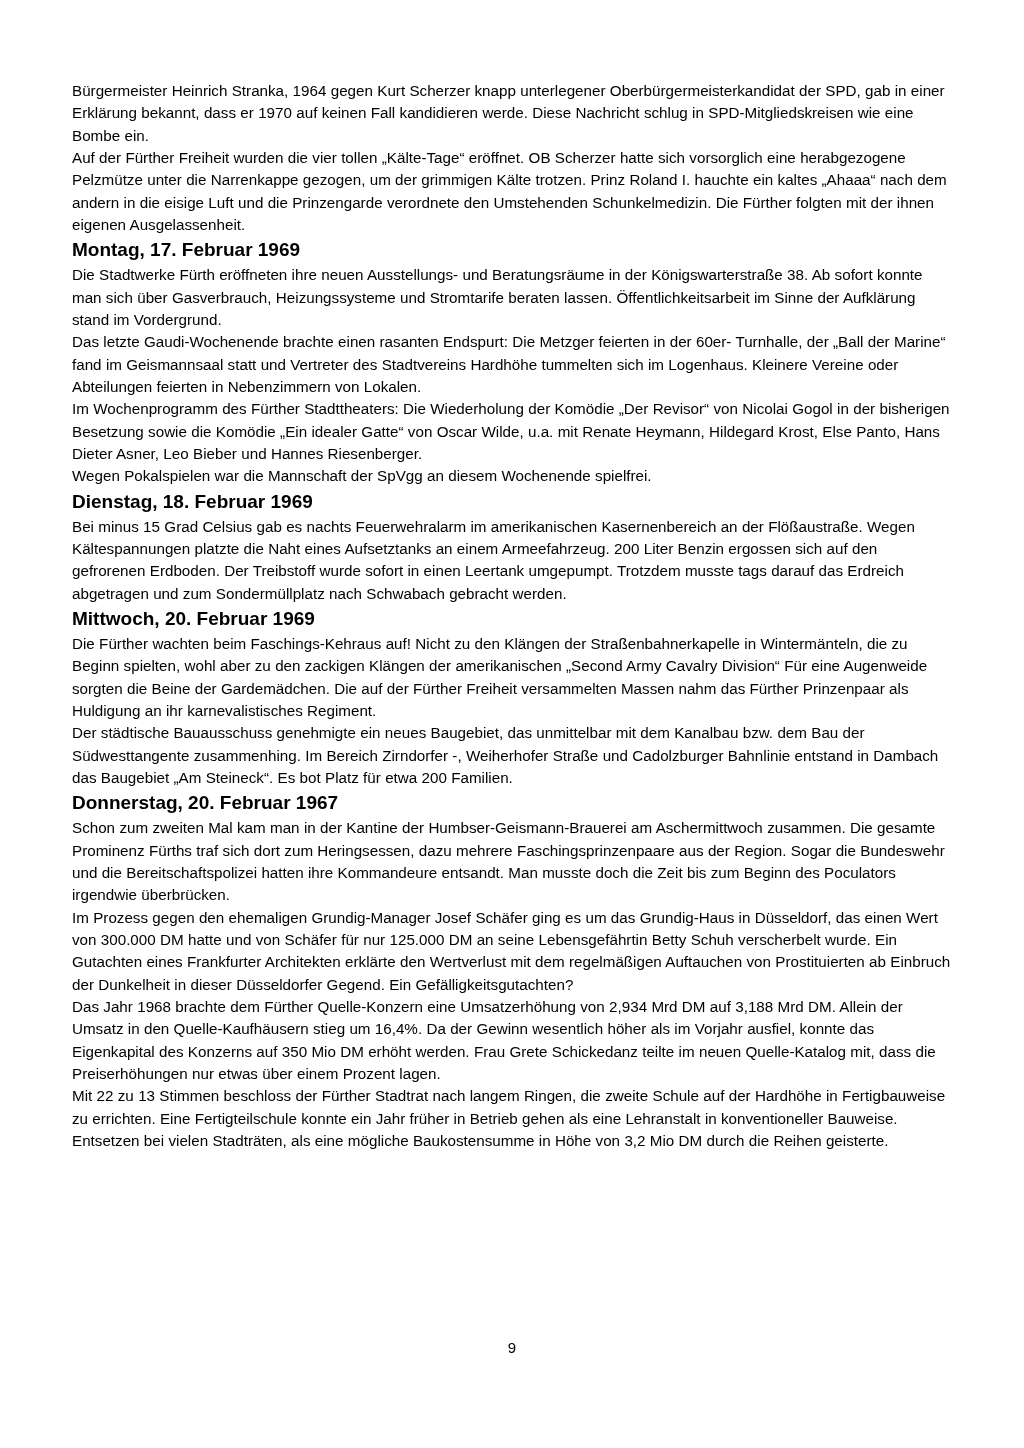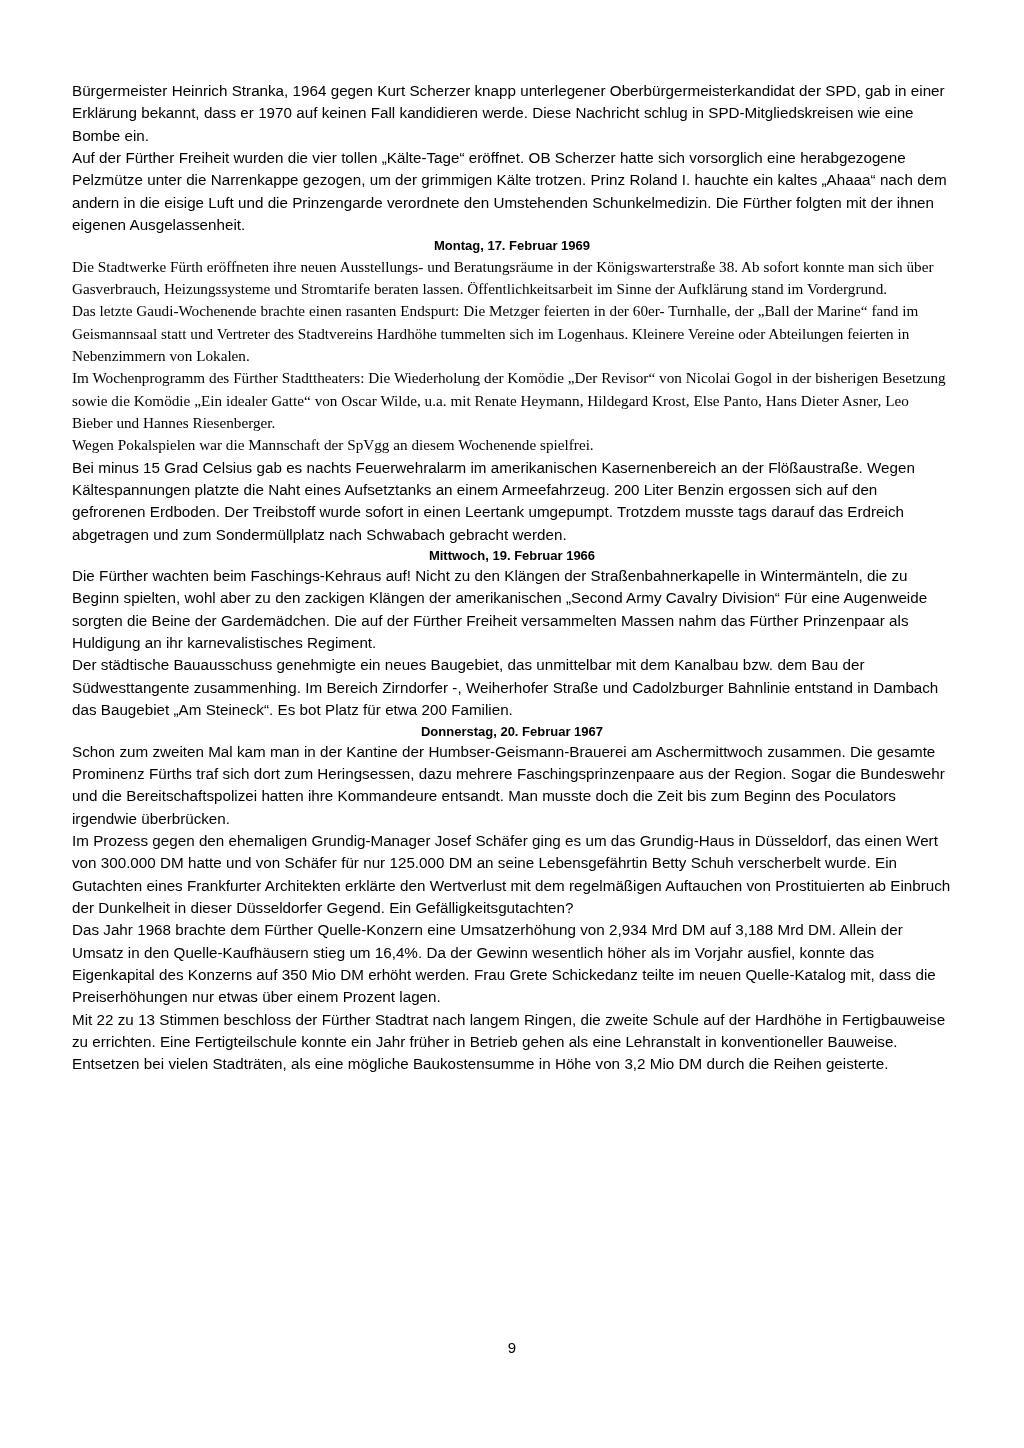--- a/index.html
+++ b/index.html
@@ -30,24 +30,23 @@
   p.para {
     margin: 0;
     font-size: 15.2px;
     line-height: 1.47;
     text-align: left;
     letter-spacing: 0.0px;
     word-spacing: 0.1px;
   }
   h2.day {
     margin: 0;
-    font-size: 13px;
+    font-size: 19px;
     font-weight: bold;
     line-height: 1.47;
-    text-align: center;
   }
   .gap-before-head {
     margin-top: 26px;
   }
   .gap-after-head {
     margin-top: 24px;
   }
   .pagenum {
     position: absolute;
     left: 0;
@@ -59,26 +58,27 @@
   }
 </style>
 </head>
 <body>
 
 <div class="page">
   <div class="content" id="content">
       <p class="para" style="white-space: pre-line;">Bürgermeister Heinrich Stranka, 1964 gegen Kurt Scherzer knapp unterlegener Oberbürgermeisterkandidat der SPD, gab in einer Erklärung bekannt, dass er 1970 auf keinen Fall kandidieren werde. Diese Nachricht schlug in SPD-Mitgliedskreisen wie eine Bombe ein.
 Auf der Fürther Freiheit wurden die vier tollen „Kälte-Tage“ eröffnet. OB Scherzer hatte sich vorsorglich eine herabgezogene Pelzmütze unter die Narrenkappe gezogen, um der grimmigen Kälte trotzen. Prinz Roland I. hauchte ein kaltes „Ahaaa“ nach dem andern in die eisige Luft und die Prinzengarde verordnete den Umstehenden Schunkelmedizin. Die Fürther folgten mit der ihnen eigenen Ausgelassenheit.</p>
       <h2 class="day gap-before-head">Montag, 17. Februar 1969</h2>
-      <p class="para gap-after-head" style="white-space: pre-line; font-family: Liberation Serif, serif;">Die Stadtwerke Fürth eröffneten ihre neuen Ausstellungs- und Beratungsräume in der Königswarterstraße 38. Ab sofort konnte man sich über Gasverbrauch, Heizungssysteme und Stromtarife beraten lassen. Öffentlichkeitsarbeit im Sinne der Aufklärung stand im Vordergrund.
+      <p class="para gap-after-head" style="white-space: pre-line;">Die Stadtwerke Fürth eröffneten ihre neuen Ausstellungs- und Beratungsräume in der Königswarterstraße 38. Ab sofort konnte man sich über Gasverbrauch, Heizungssysteme und Stromtarife beraten lassen. Öffentlichkeitsarbeit im Sinne der Aufklärung stand im Vordergrund.
 Das letzte Gaudi-Wochenende brachte einen rasanten Endspurt: Die Metzger feierten in der 60er- Turnhalle, der „Ball der Marine“ fand im Geismannsaal statt und Vertreter des Stadtvereins Hardhöhe tummelten sich im Logenhaus. Kleinere Vereine oder Abteilungen feierten in Nebenzimmern von Lokalen.
 Im Wochenprogramm des Fürther Stadttheaters: Die Wiederholung der Komödie „Der Revisor“ von Nicolai Gogol in der bisherigen Besetzung sowie die Komödie „Ein idealer Gatte“ von Oscar Wilde, u.a. mit Renate Heymann, Hildegard Krost, Else Panto, Hans Dieter Asner, Leo Bieber und Hannes Riesenberger.
 Wegen Pokalspielen war die Mannschaft der SpVgg an diesem Wochenende spielfrei.</p>
+      <h2 class="day gap-before-head">Dienstag, 18. Februar 1969</h2>
       <p class="para gap-after-head" style="white-space: pre-line;">Bei minus 15 Grad Celsius gab es nachts Feuerwehralarm im amerikanischen Kasernenbereich an der Flößaustraße. Wegen Kältespannungen platzte die Naht eines Aufsetztanks an einem Armeefahrzeug. 200 Liter Benzin ergossen sich auf den gefrorenen Erdboden. Der Treibstoff wurde sofort in einen Leertank umgepumpt. Trotzdem musste tags darauf das Erdreich abgetragen und zum Sondermüllplatz nach Schwabach gebracht werden.</p>
-      <h2 class="day gap-before-head">Mittwoch, 19. Februar 1966</h2>
+      <h2 class="day gap-before-head">Mittwoch, 20. Februar 1969</h2>
       <p class="para gap-after-head" style="white-space: pre-line;">Die Fürther wachten beim Faschings-Kehraus auf! Nicht zu den Klängen der Straßenbahnerkapelle in Wintermänteln, die zu Beginn spielten, wohl aber zu den zackigen Klängen der amerikanischen „Second Army Cavalry Division“ Für eine Augenweide sorgten die Beine der Gardemädchen. Die auf der Fürther Freiheit versammelten Massen nahm das Fürther Prinzenpaar als Huldigung an ihr karnevalistisches Regiment.
 Der städtische Bauausschuss genehmigte ein neues Baugebiet, das unmittelbar mit dem Kanalbau bzw. dem Bau der Südwesttangente zusammenhing. Im Bereich Zirndorfer -, Weiherhofer Straße und Cadolzburger Bahnlinie entstand in Dambach das Baugebiet „Am Steineck“. Es bot Platz für etwa 200 Familien.</p>
       <h2 class="day gap-before-head">Donnerstag, 20. Februar 1967</h2>
       <p class="para gap-after-head" style="white-space: pre-line;">Schon zum zweiten Mal kam man in der Kantine der Humbser-Geismann-Brauerei am Aschermittwoch zusammen. Die gesamte Prominenz Fürths traf sich dort zum Heringsessen, dazu mehrere Faschingsprinzenpaare aus der Region. Sogar die Bundeswehr und die Bereitschaftspolizei hatten ihre Kommandeure entsandt. Man musste doch die Zeit bis zum Beginn des Poculators irgendwie überbrücken.
 Im Prozess gegen den ehemaligen Grundig-Manager Josef Schäfer ging es um das Grundig-Haus in Düsseldorf, das einen Wert von 300.000 DM hatte und von Schäfer für nur 125.000 DM an seine Lebensgefährtin Betty Schuh verscherbelt wurde. Ein Gutachten eines Frankfurter Architekten erklärte den Wertverlust mit dem regelmäßigen Auftauchen von Prostituierten ab Einbruch der Dunkelheit in dieser Düsseldorfer Gegend. Ein Gefälligkeitsgutachten?</p>
       <p class="para gap-after-head" style="white-space: pre-line;">Das Jahr 1968 brachte dem Fürther Quelle-Konzern eine Umsatzerhöhung von 2,934 Mrd DM auf 3,188 Mrd DM. Allein der Umsatz in den Quelle-Kaufhäusern stieg um 16,4%. Da der Gewinn wesentlich höher als im Vorjahr ausfiel, konnte das Eigenkapital des Konzerns auf 350 Mio DM erhöht werden. Frau Grete Schickedanz teilte im neuen Quelle-Katalog mit, dass die Preiserhöhungen nur etwas über einem Prozent lagen.
 Mit 22 zu 13 Stimmen beschloss der Fürther Stadtrat nach langem Ringen, die zweite Schule auf der Hardhöhe in Fertigbauweise zu errichten. Eine Fertigteilschule konnte ein Jahr früher in Betrieb gehen als eine Lehranstalt in konventioneller Bauweise. Entsetzen bei vielen Stadträten, als eine mögliche Baukostensumme in Höhe von 3,2 Mio DM durch die Reihen geisterte.</p>
     </div>
   <div class="pagenum">9</div>
 </div>

